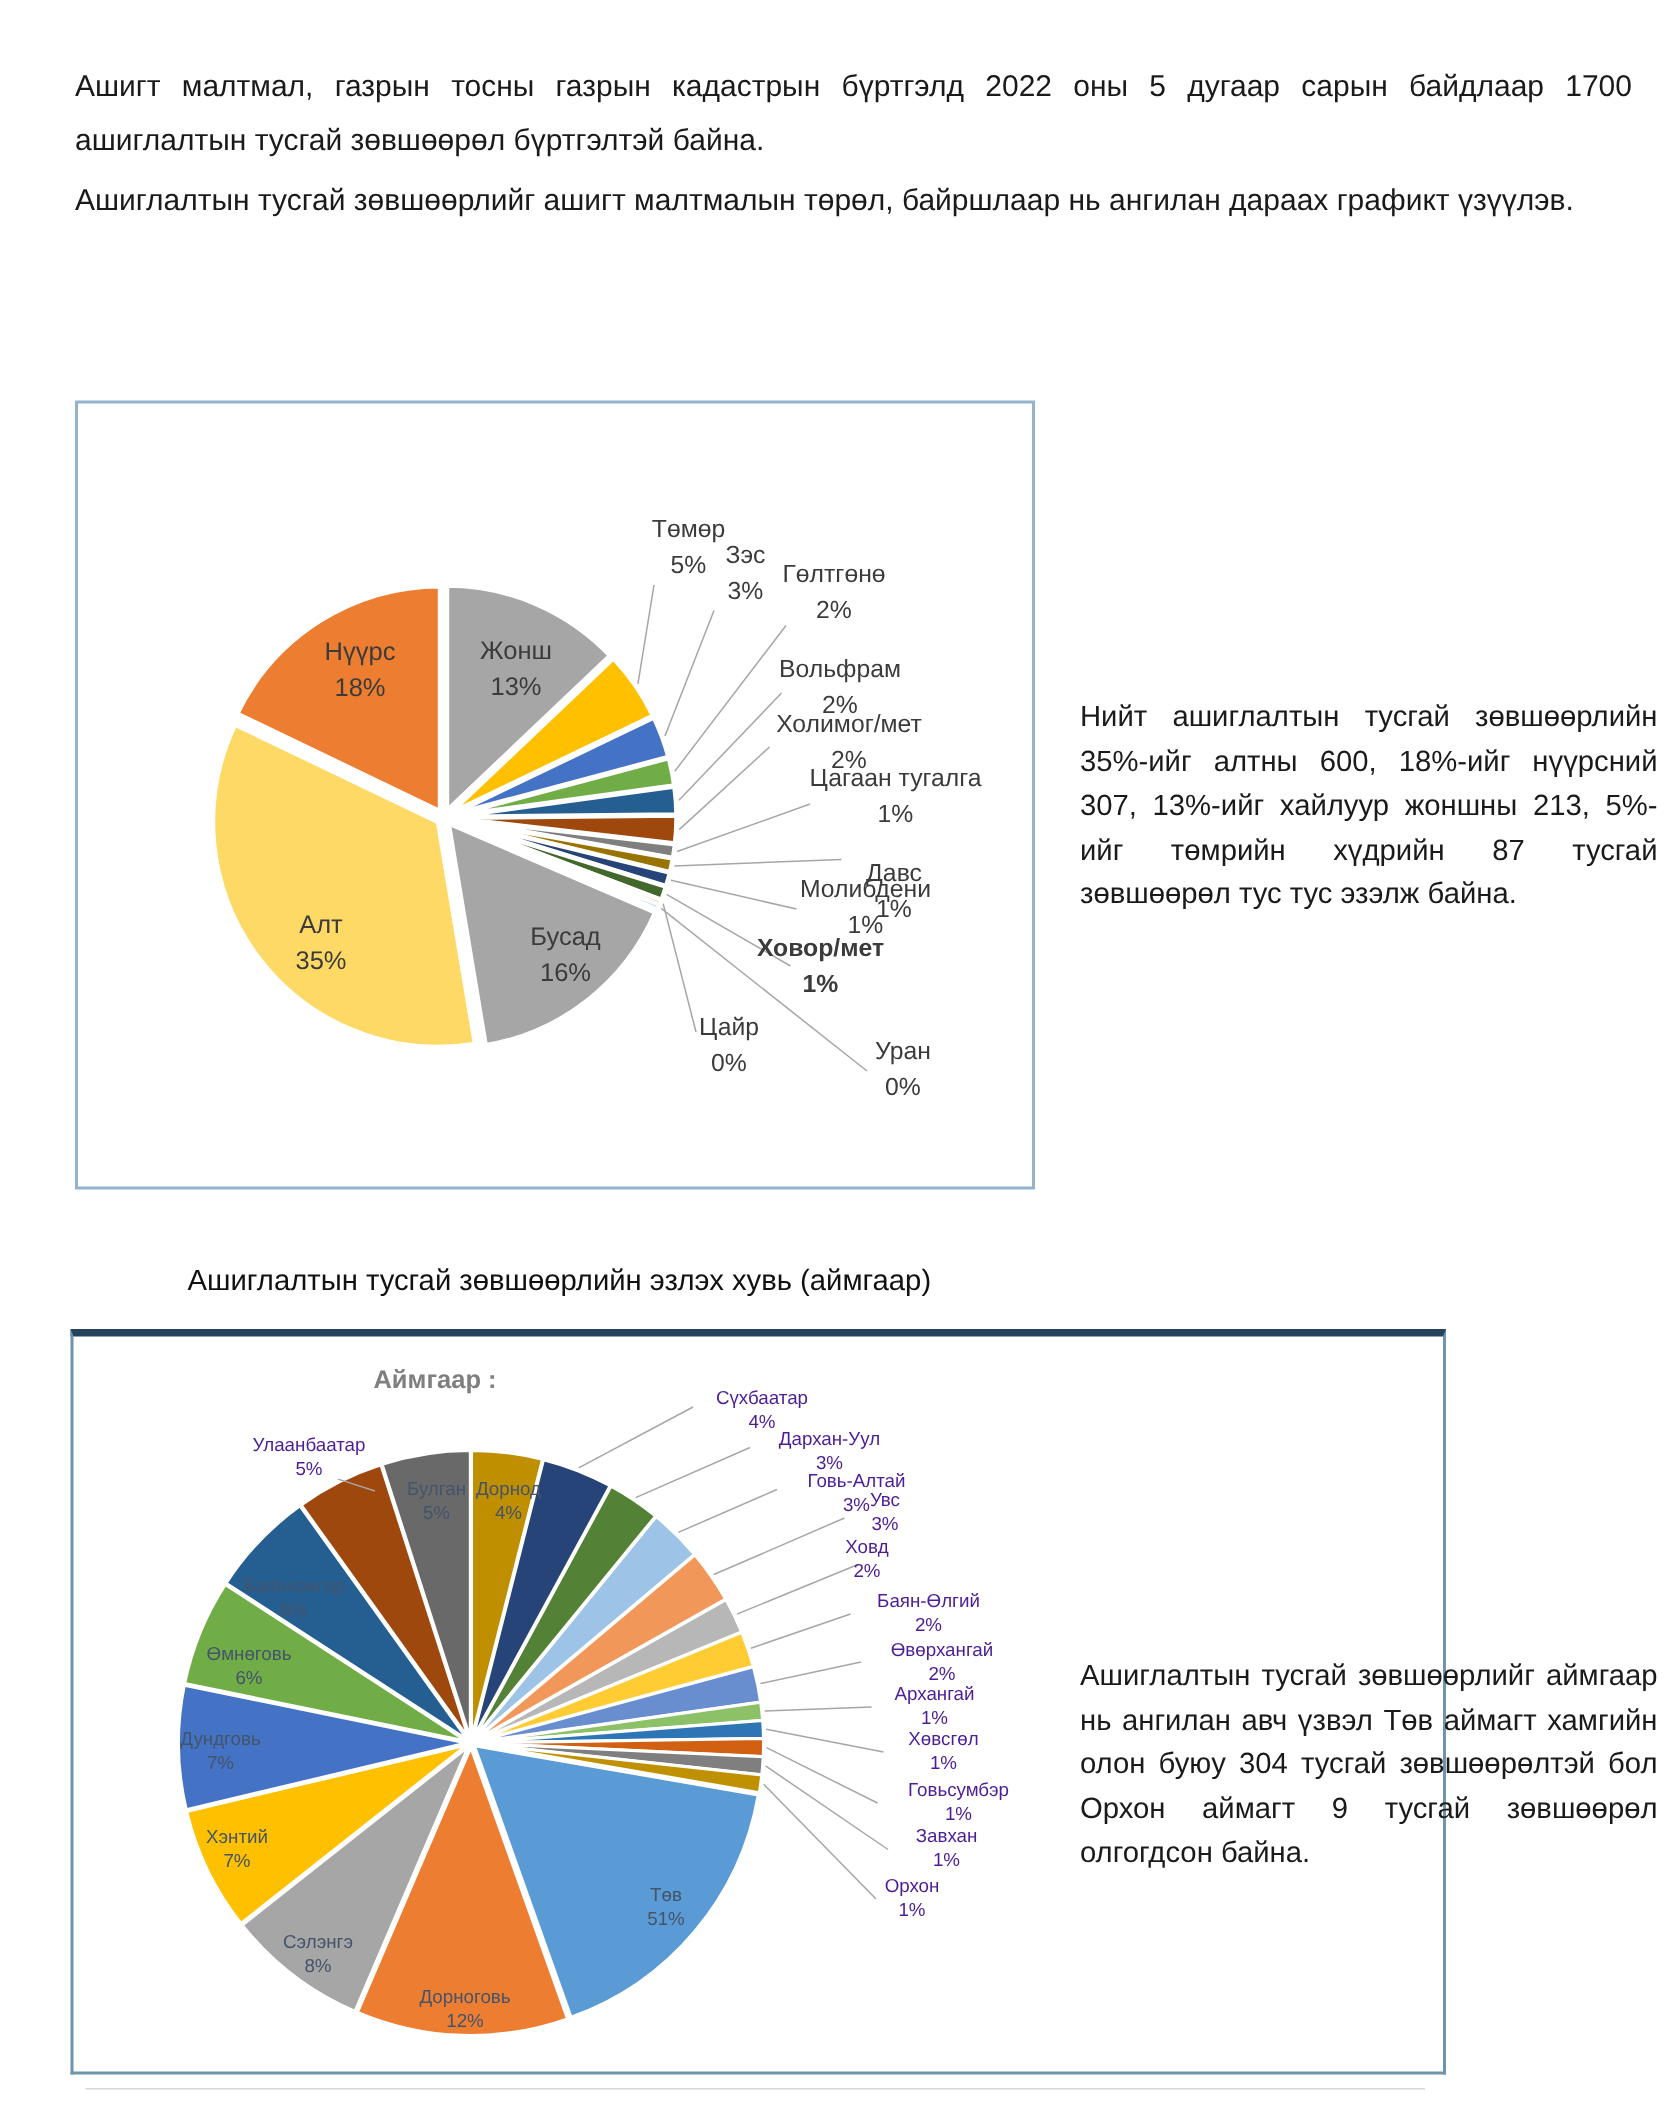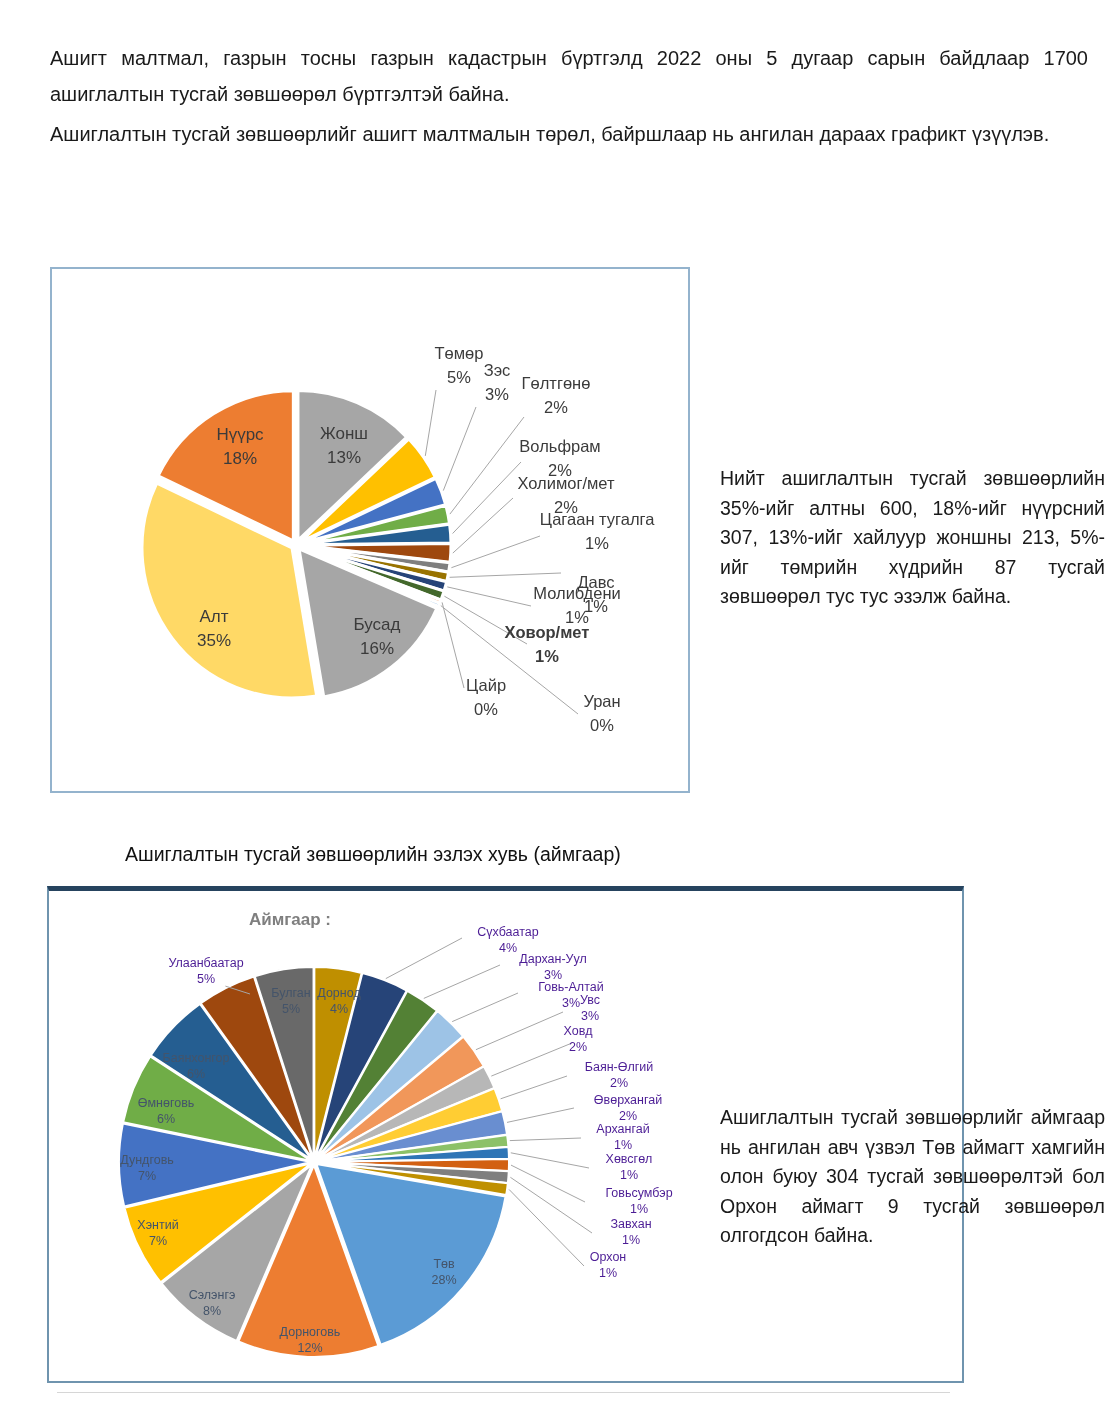--- a/index.html
+++ b/index.html
@@ -225,21 +225,21 @@
         <div class="plab p2lab outside" style="left: 582px; top: 326px;">
           <span>Завхан</span>
           <span>1%</span>
         </div>
         <div class="plab p2lab outside" style="left: 559px; top: 359px;">
           <span>Орхон</span>
           <span>1%</span>
         </div>
         <div class="plab p2lab inside" style="left: 395px; top: 381px;">
           <span>Төв</span>
-          <span>28%</span>
+          <span>51%</span>
         </div>
         <div class="plab p2lab inside" style="left: 261px; top: 449px;">
           <span>Дорноговь</span>
           <span>12%</span>
         </div>
         <div class="plab p2lab inside" style="left: 163px; top: 412px;">
           <span>Сэлэнгэ</span>
           <span>8%</span>
         </div>
         <div class="plab p2lab inside" style="left: 109px; top: 342px;">

